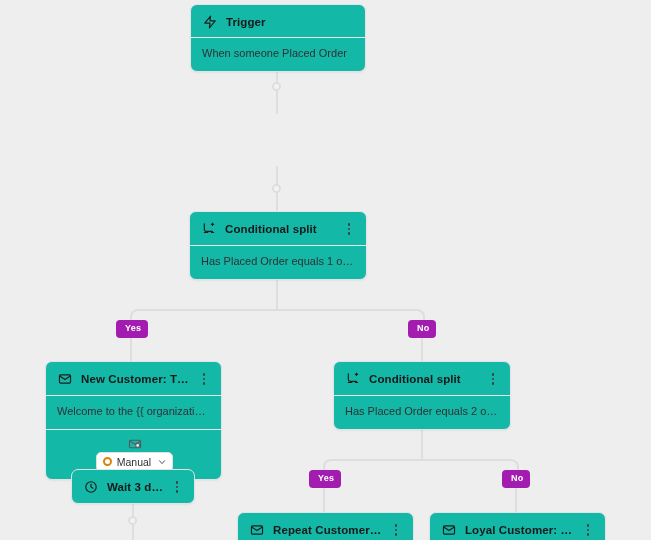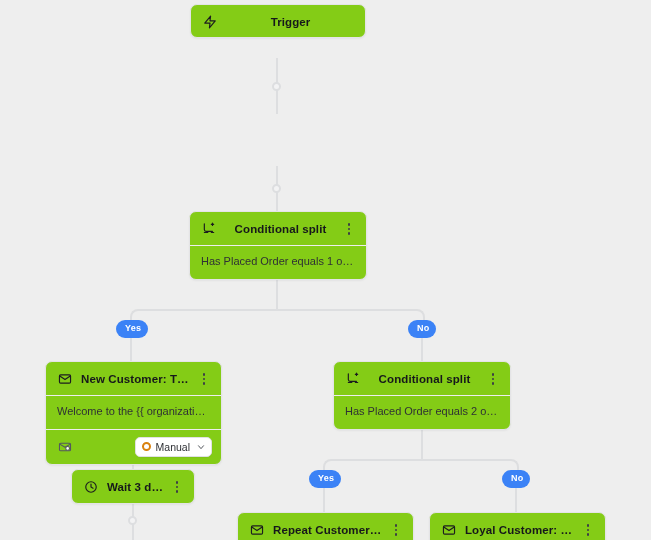--- a/index.html
+++ b/index.html
@@ -44,43 +44,42 @@
     border-radius: 50%;
     background: #f3f3f4;
     border: 2px solid #dddee0;
     box-sizing: border-box;
     z-index: 4;
   }
 
   .branch-pill {
     position: absolute;
     z-index: 6;
-    background: #3b82f6;
+    background: #a21caf;
     color: #ffffff;
     font-size: 9px;
     font-weight: 700;
     line-height: 1;
     padding: 4px 9px 5px;
-    border-radius: 9px;
+    border-radius: 4px;
     letter-spacing: .2px;
     text-align: center;
     box-sizing: border-box;
   }
 
   
   .node {
     position: absolute;
-    background: #84cc16;
+    background: #14b8a6;
     border: 1px solid #e4e4e6;
     border-radius: 7px;
     box-sizing: border-box;
     box-shadow: 0 1px 2px rgba(16,24,40,.05);
     z-index: 5;
     overflow: hidden;
-    text-align: center;
   }
   .node-head {
     display: flex;
     align-items: center;
     padding: 9px 10px 8px 11px;
     box-sizing: border-box;
     min-height: 32px;
   }
   .node-icon {
     width: 15px;
@@ -133,20 +132,21 @@
     text-overflow: ellipsis;
     line-height: 1.25;
   }
 
   .node-foot {
     border-top: 1px solid #ededee;
     display: flex;
     align-items: center;
     justify-content: space-between;
     padding: 7px 9px 7px 11px;
+    flex-direction: column;
   }
   .foot-icon {
     width: 15px;
     height: 15px;
     display: flex;
     align-items: center;
     justify-content: center;
     color: #54585e;
   }
   .chip {
@@ -236,20 +236,21 @@
 
   <div class="node" id="node-trigger">
     <div class="node-head">
       <span class="node-icon">
         <svg width="14" height="14" viewBox="0 0 24 24" fill="none" stroke="currentColor" stroke-width="2" stroke-linecap="round" stroke-linejoin="round">
             <polygon points="13 2 3 14 12 14 11 22 21 10 12 10 13 2"></polygon>
           </svg>
       </span>
       <span class="node-title">Trigger</span>
     </div>
+    <div class="node-body">When someone Placed Order</div>
   </div>
 
 
   <div class="node" id="node-split1">
     <div class="node-head">
       <span class="node-icon">
         <svg width="14" height="14" viewBox="0 0 24 24" fill="none" stroke="currentColor" stroke-width="2" stroke-linecap="round" stroke-linejoin="round">
             <path d="M4 3v10a3 3 0 0 0 3 3h11"></path>
             <path d="M4 18h6"></path>
             <path d="M16 18h4"></path>

